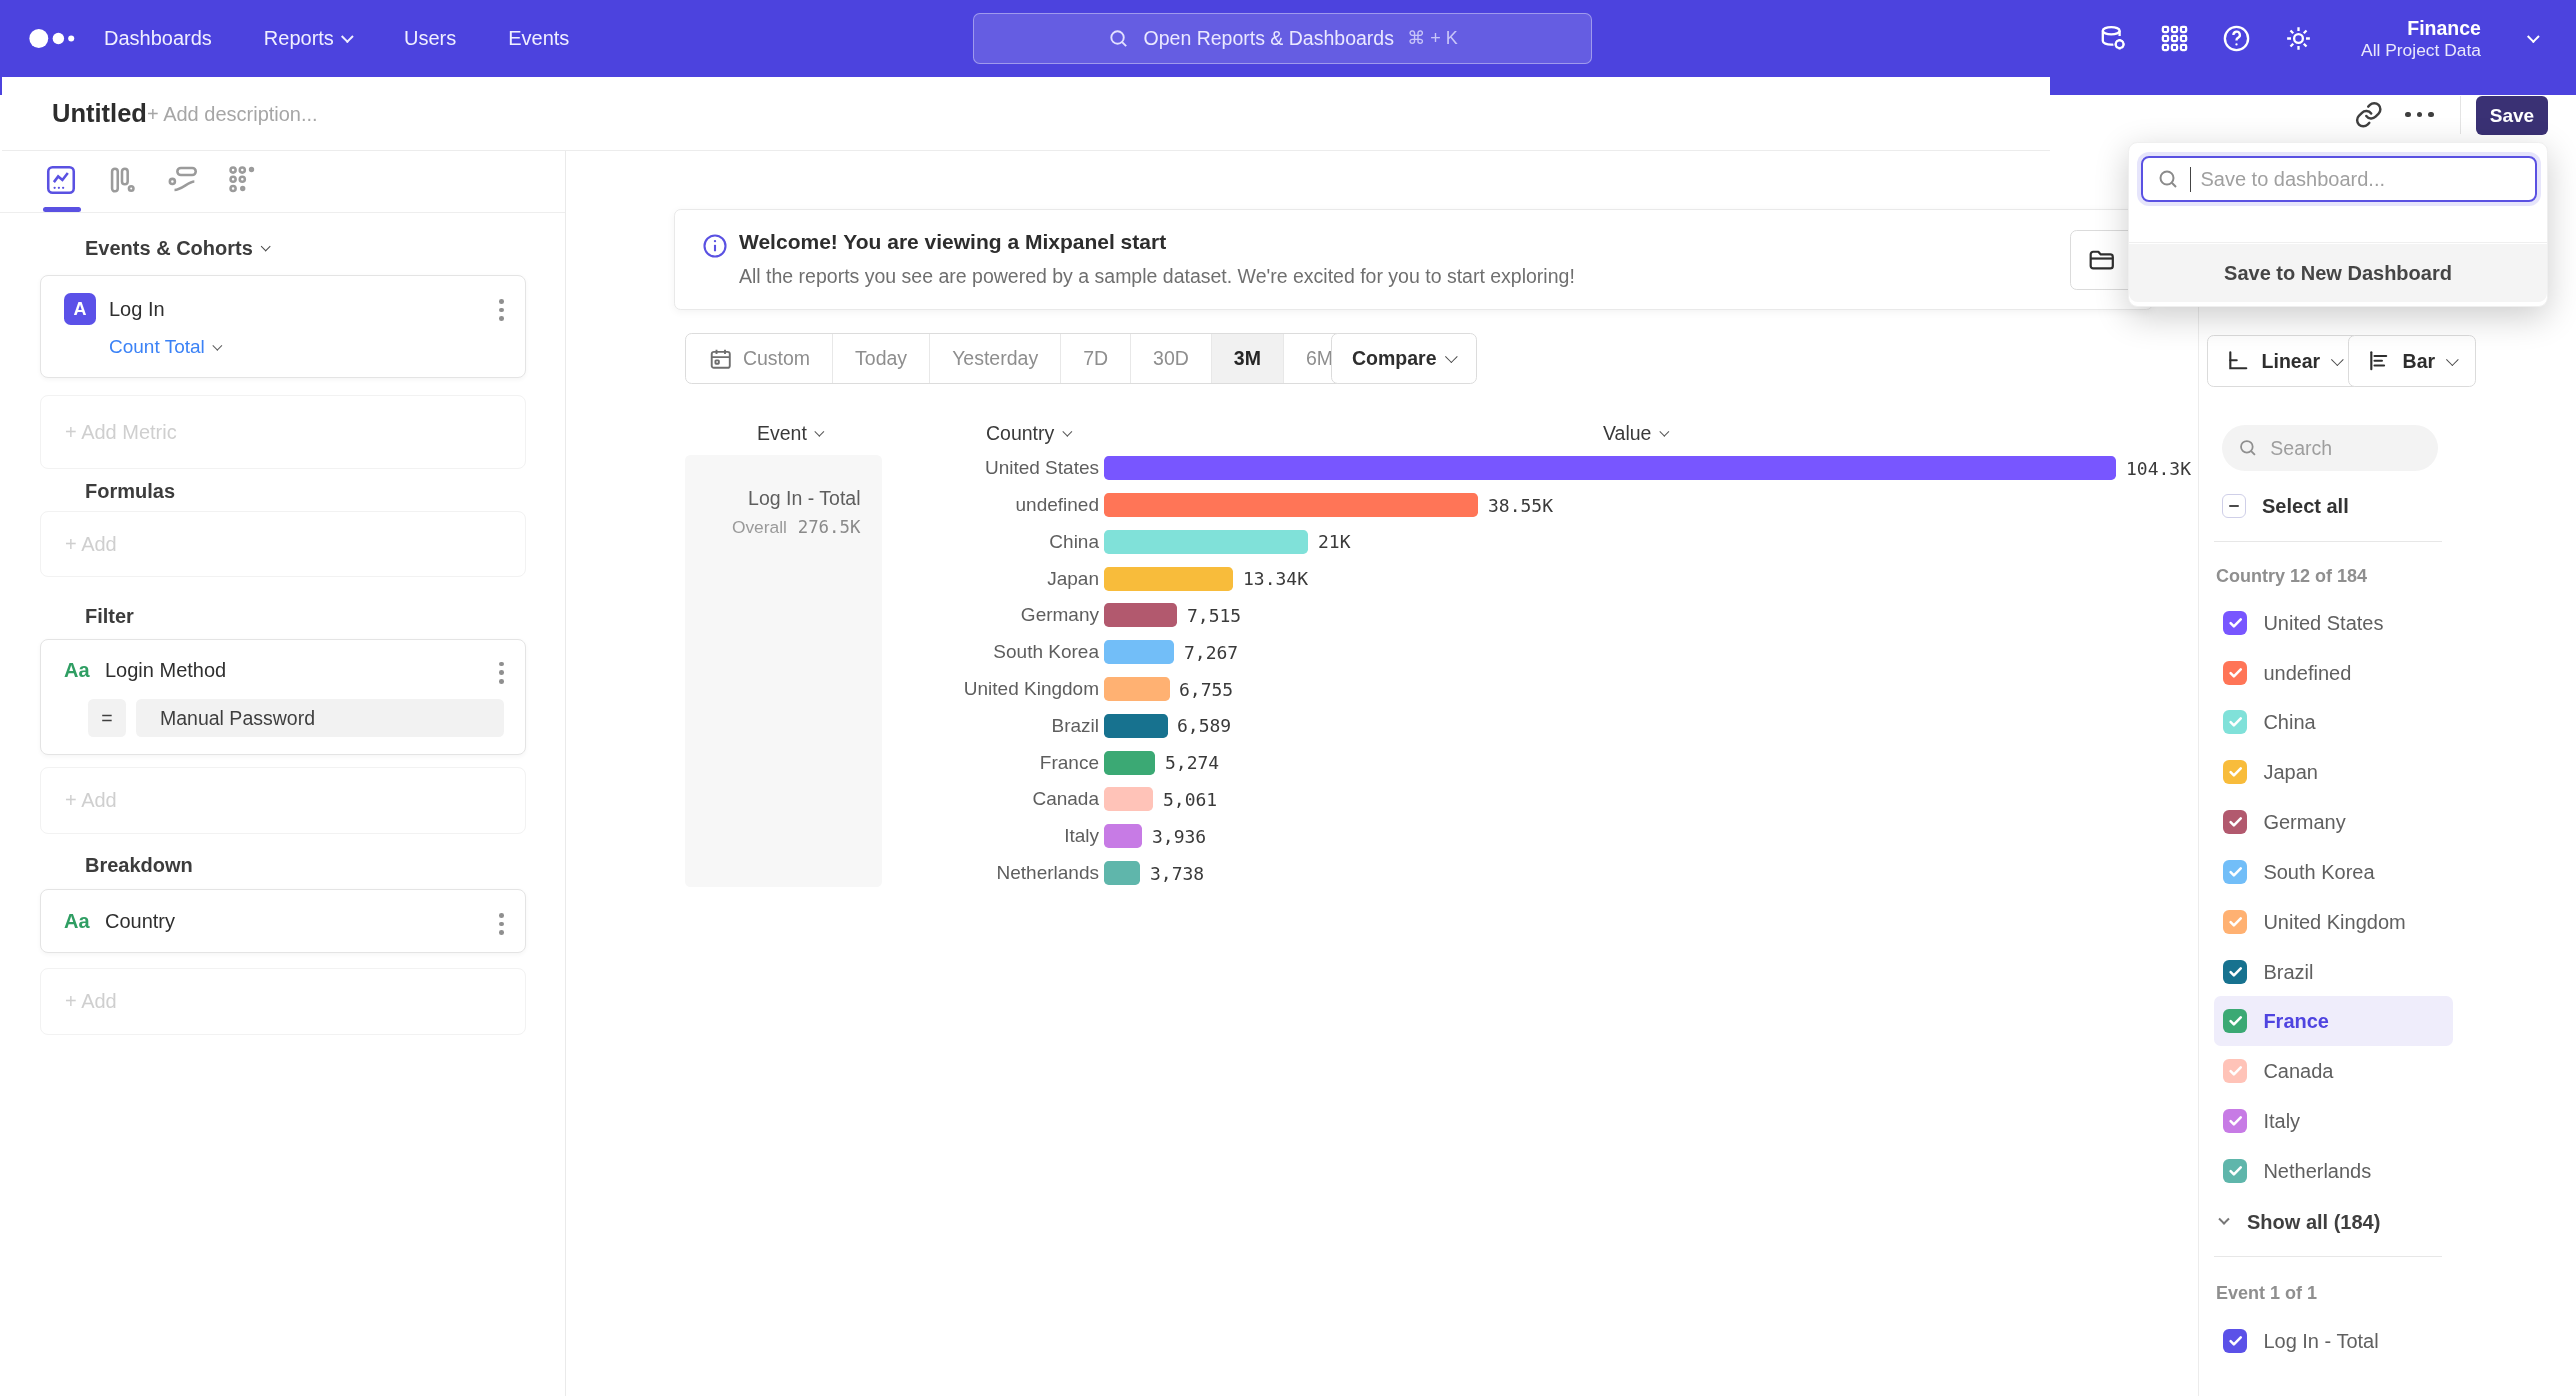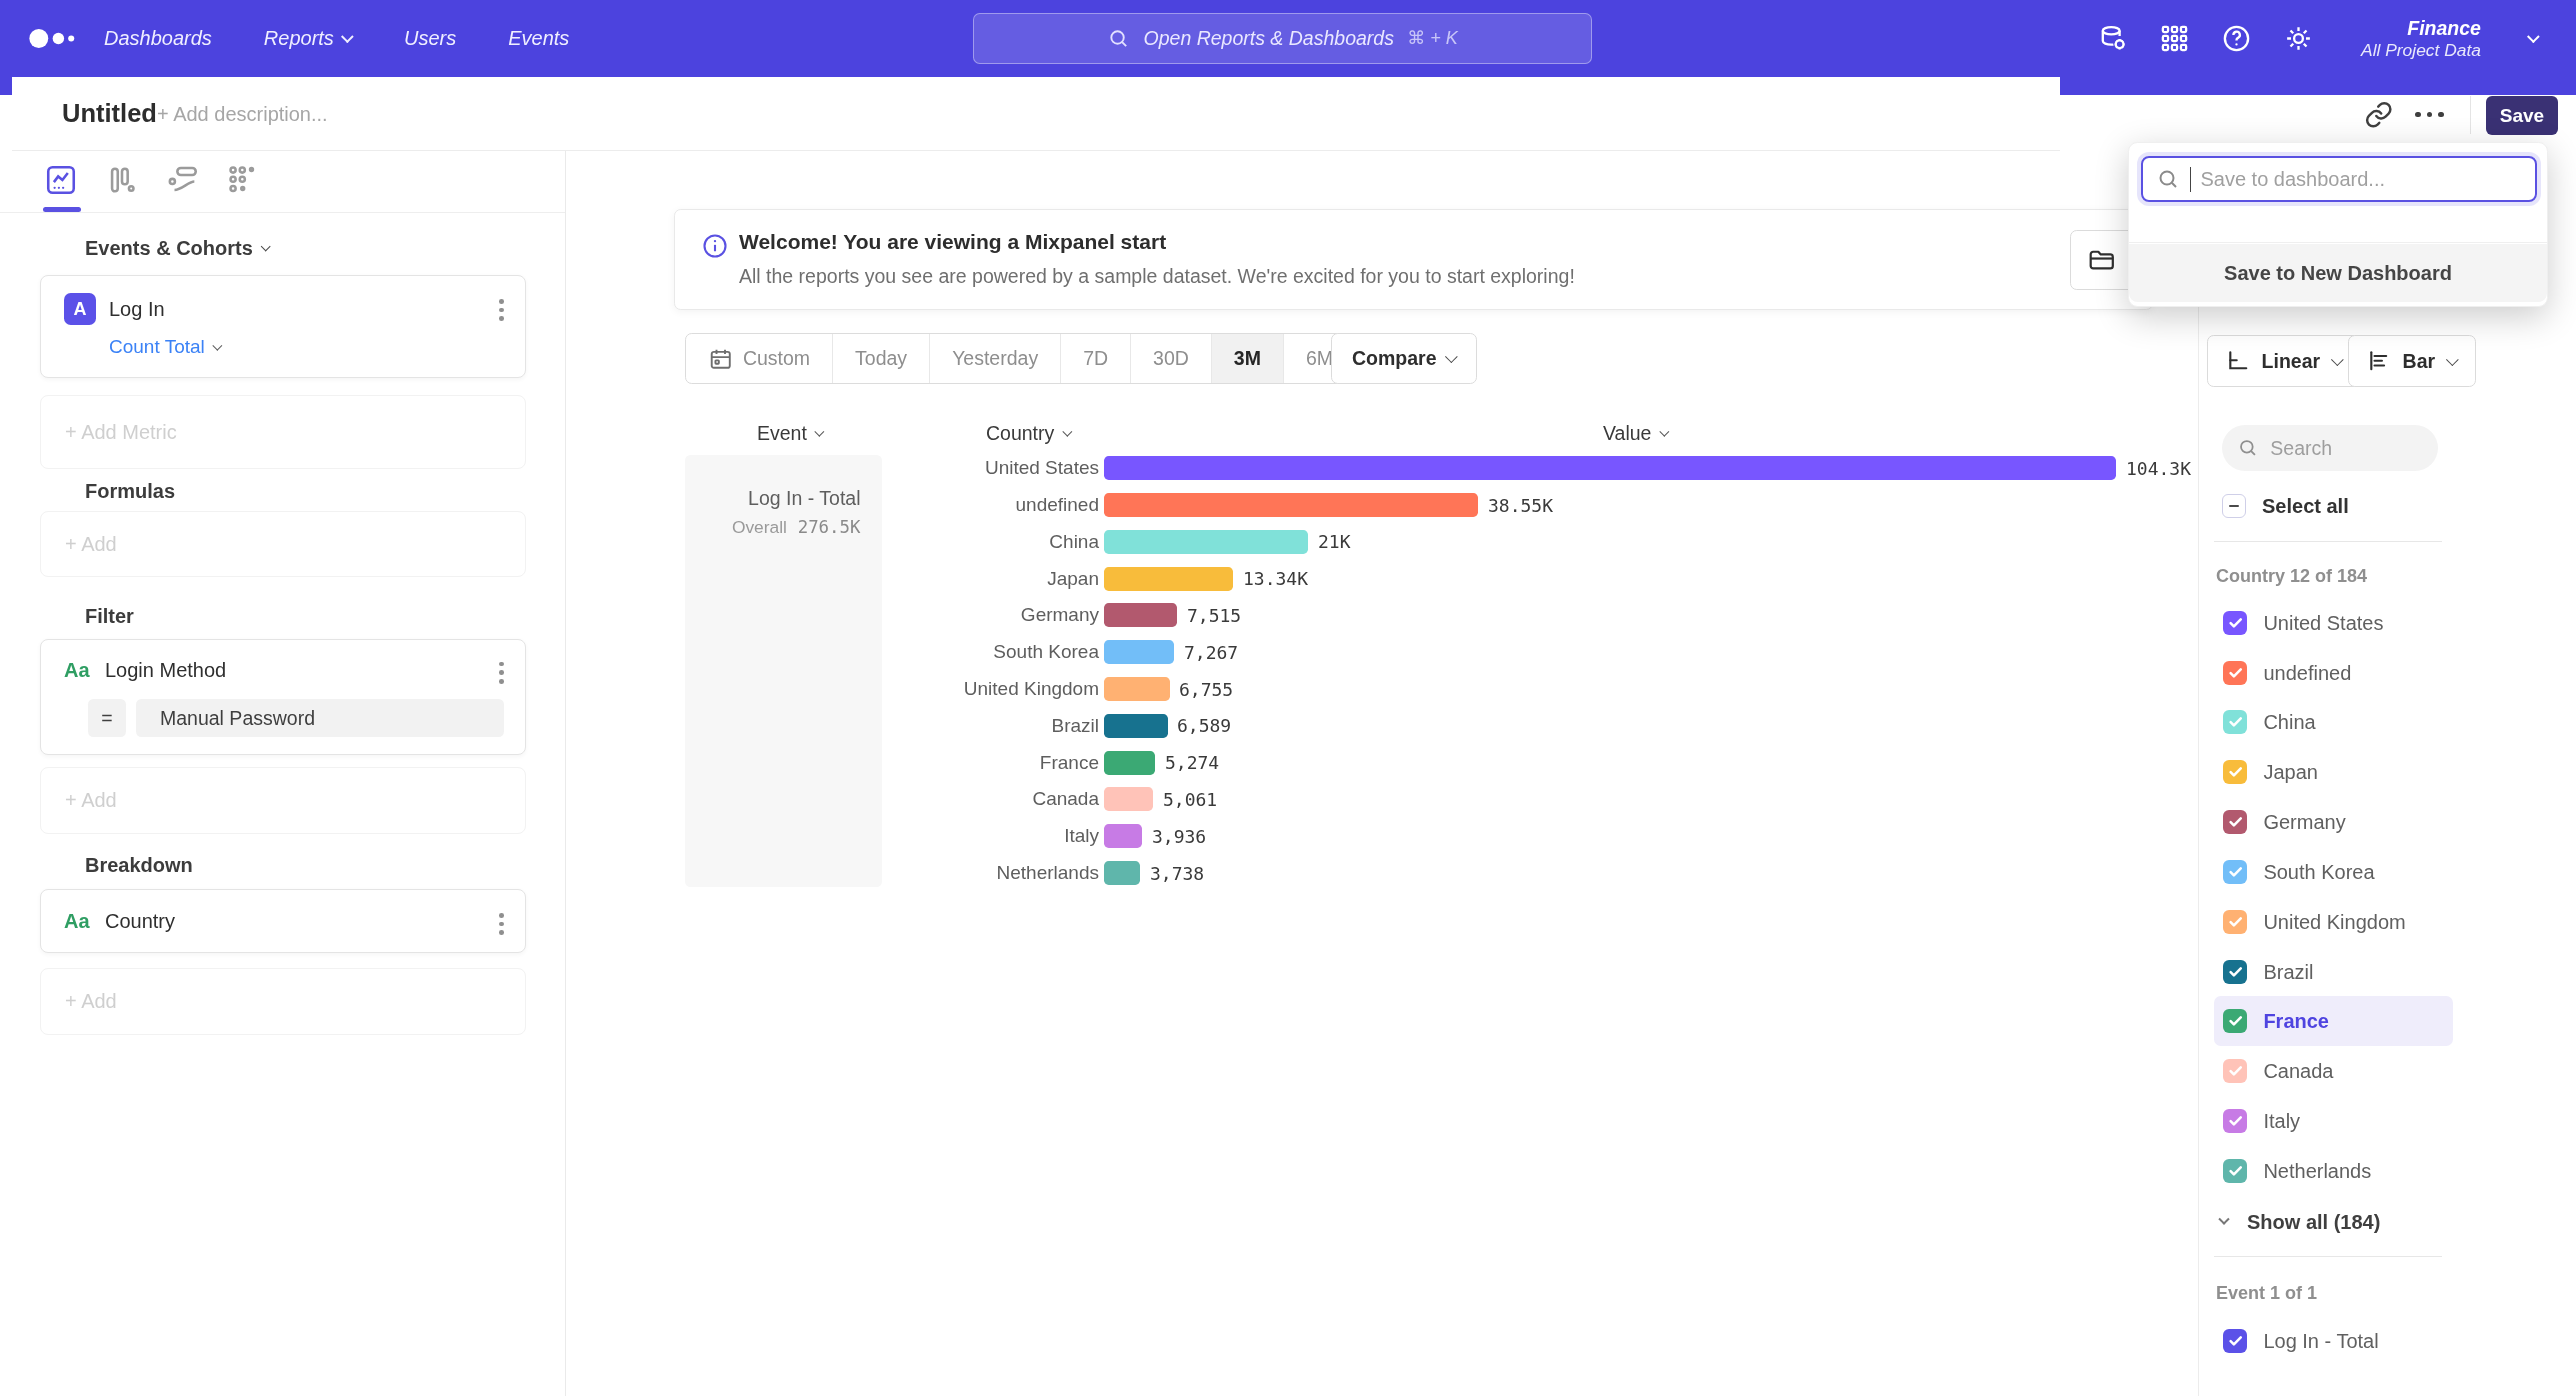--- a/index.html
+++ b/index.html
@@ -2,37 +2,37 @@
 <html style="font-size:10.7px"><head>
 <meta charset="utf-8">
 <style>
   * { margin:0; padding:0; box-sizing:border-box; }
   html,body { width:2576px; height:1397px; }
   body { font-family:"Liberation Sans","DejaVu Sans",sans-serif; background:#fff; overflow:hidden; }
   .app { position:relative; width:2576px; height:1397px; background:#fff; overflow:hidden; }
   .mono { font-family:"DejaVu Sans Mono",monospace; }
 
   
-  .topbar { position:absolute; left:0; top:0; width:2576px; height:95px; background:#4C43DE;font-style:italic; }
+  .topbar { position:absolute; left:0; top:0; width:2576px; height:95px; background:#4C43DE; }
   .logo { position:absolute; left:28px; top:25px; width:54px; height:27px; }
   .nav-items { position:absolute; left:104px; top:0; height:77px; display:flex; align-items:center; gap:52px; }
   .nav-item { display:flex; align-items:center; color:#F0EFFF; font-size:20px; font-weight:500; cursor:pointer; }
   .chev { display:inline-block; width:8.7px; height:8.7px; border-right:2px solid currentColor; border-bottom:2px solid currentColor; transform:rotate(45deg) translate(-1.3px,-1.3px); margin-left:9.4px; } 
   .nav-search { position:absolute; left:973px; top:12.7px; width:619px; height:51px; border-radius:6.7px; background:rgba(255,255,255,0.14); border:1.3px solid rgba(255,255,255,0.38); display:flex; align-items:center; justify-content:center; gap:13.4px; cursor:pointer; }
   .nav-search .ph { color:#EAE8FF; font-size:19.5px; }
   .nav-search .kbd { color:rgba(234,232,255,0.75); font-size:18px; }
   .nav-right { position:absolute; right:38px; top:0; height:77px; display:flex; align-items:center; gap:31px; }
   .nav-ico { width:31px; height:31px; cursor:pointer; }
   .proj { display:flex; flex-direction:column; align-items:flex-end; margin-left:16px; cursor:pointer; }
   .proj .p1 { color:#fff; font-size:19.5px; font-weight:700; line-height:23px; }
   .proj .p2 { color:rgba(255,255,255,0.88); font-size:17.4px; line-height:21px; }
   .proj-chev { color:#fff; margin-left:17.4px; cursor:pointer; }
 
   
-  .rheader { position:absolute; left:12px; top:77px; width:2048px; height:74px; background:#fff; border-bottom:1.3px solid #ECECEC; }
+  .rheader { position:absolute; left:2px; top:77px; width:2048px; height:74px; background:#fff; border-bottom:1.3px solid #ECECEC; }
   .rtitle { position:absolute; left:50px; top:22px; font-size:25.5px; font-weight:600; color:#2D2D2D; cursor:text; }
   .rdesc { position:absolute; left:145px; top:25.5px; font-size:20px; color:#A6A6A6; cursor:text; }
   .hbtn { position:absolute; top:16px; width:43px; height:43px; display:flex; align-items:center; justify-content:center; cursor:pointer; color:#3F3F3F; }
   .hdivider { position:absolute; left:2458px; top:19px; width:1.3px; height:38px; background:#E4E4E4; }
   .save-btn { position:absolute; left:2474px; top:19px; width:72px; height:39px; background:#3A3174; color:#fff; font-size:19px; font-weight:600; border:none; border-radius:6px; display:flex; align-items:center; justify-content:center; cursor:pointer; }
   .dots-h { display:flex; gap:6px; }
   .dots-h i { width:5.4px; height:5.4px; border-radius:50%; background:#3F3F3F; }
 
   
   .left-panel { position:absolute; left:0; top:151px; width:566px; height:1246px; background:#fff; border-right:1.3px solid #EAEAEA; }

